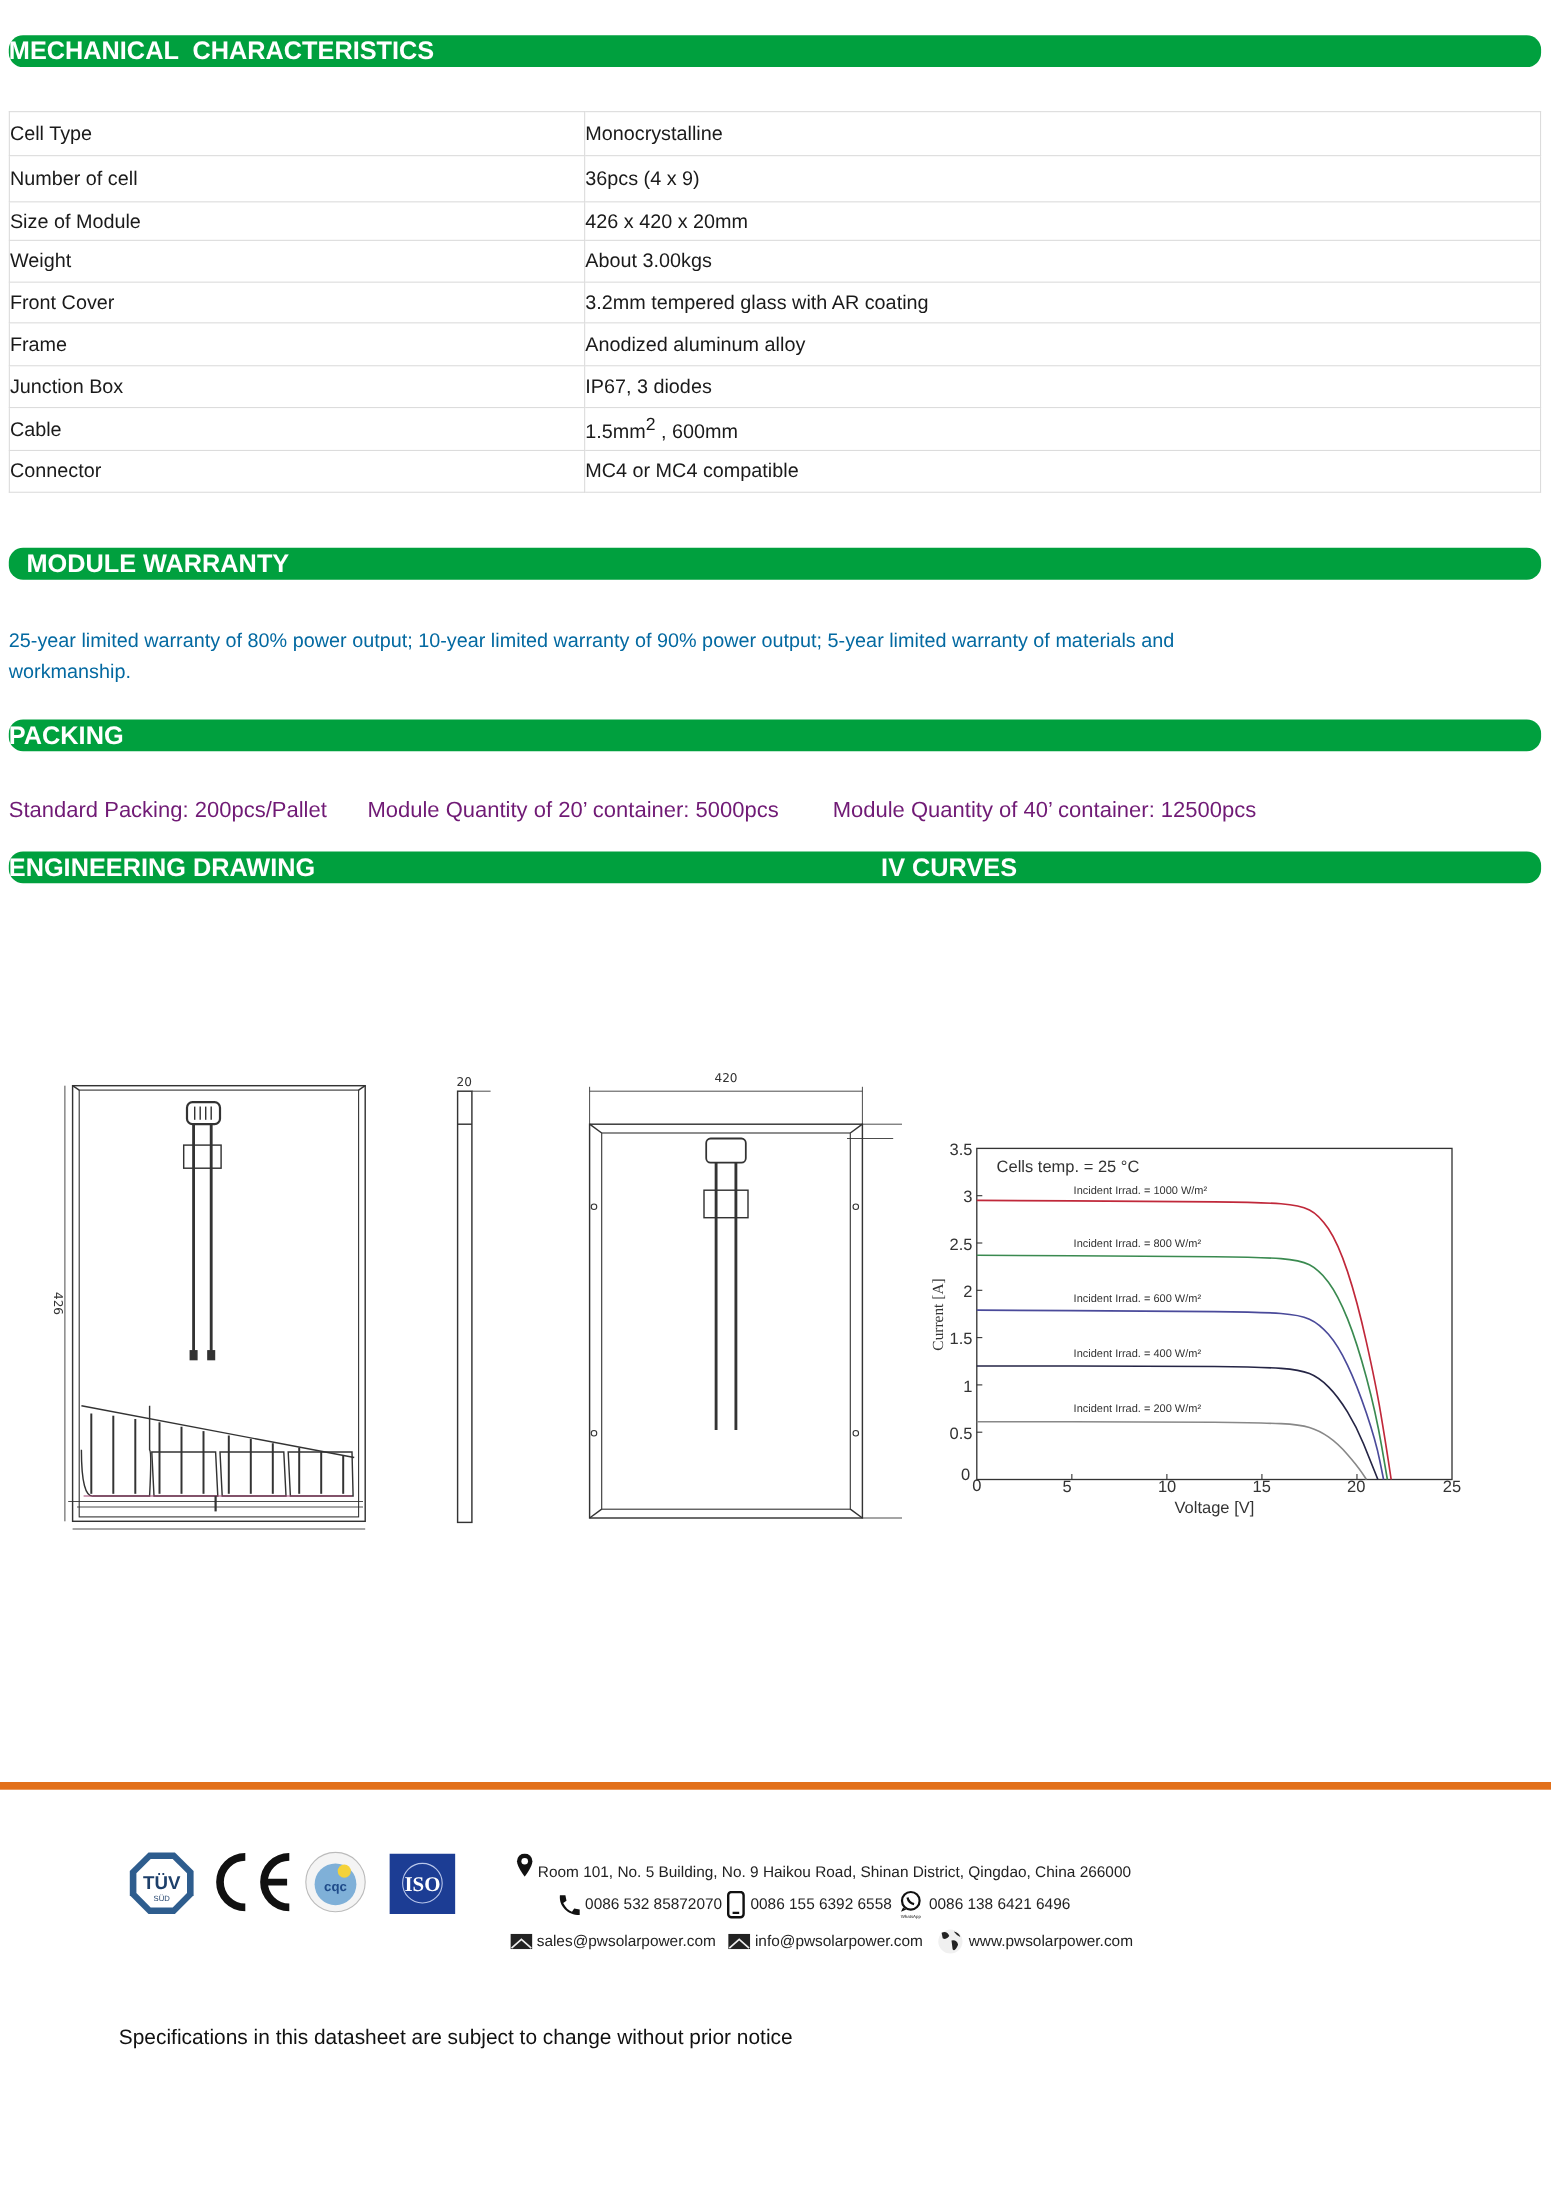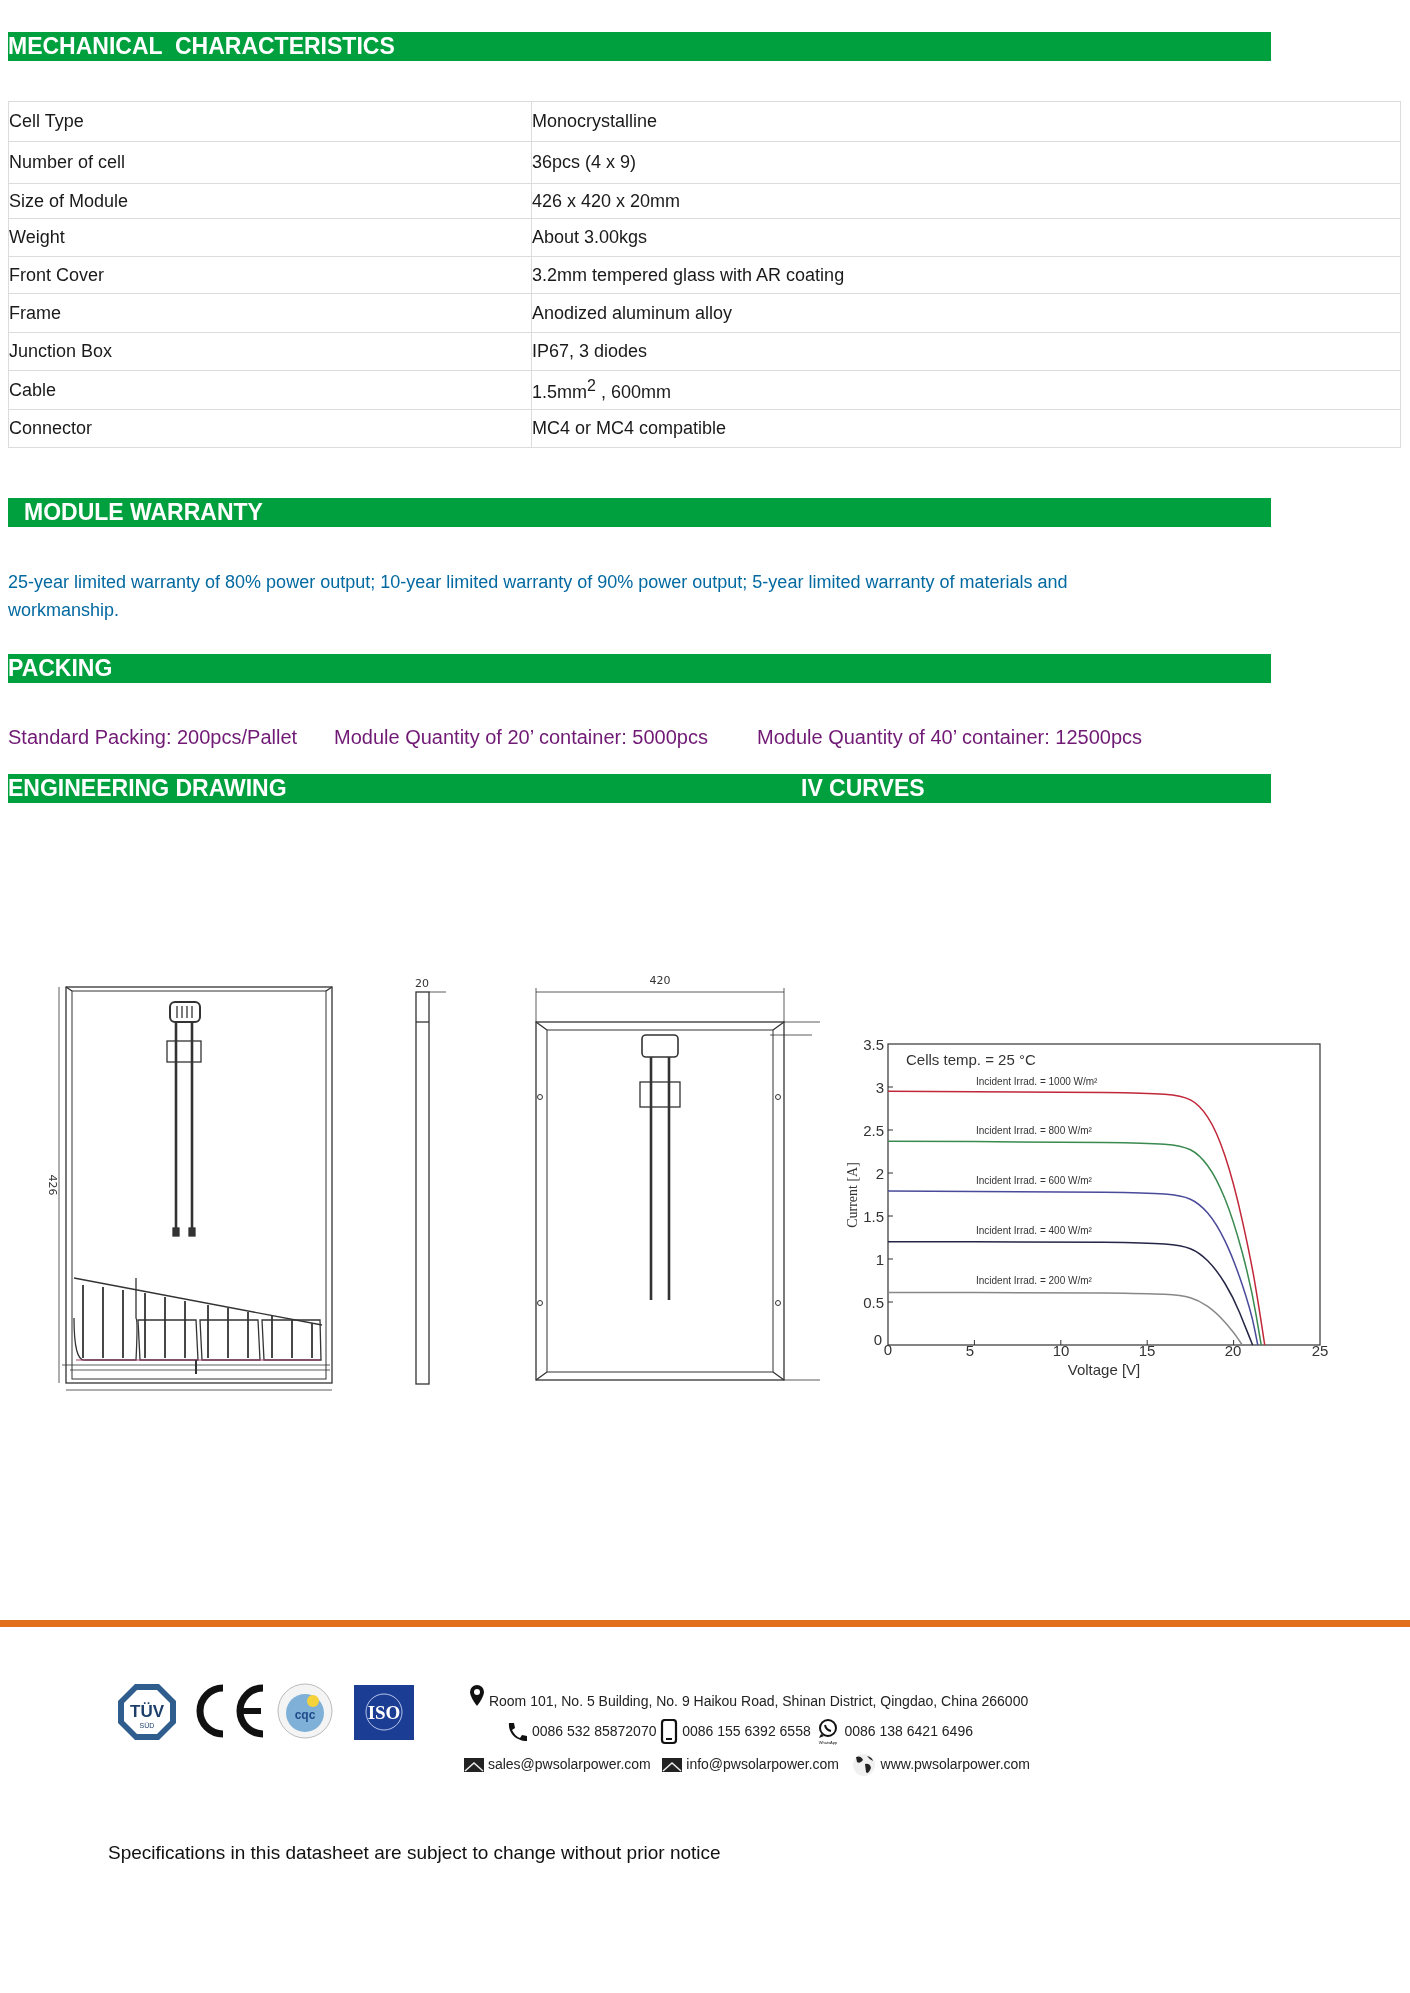--- a/index.html
+++ b/index.html
@@ -1,19 +1,19 @@
 <!DOCTYPE html>
 <html><head>
 <meta charset="utf-8">
 <style>
   html, body { margin:0; padding:0; background:#ffffff; }
   body { width:1410px; height:1993px; position:relative; overflow:hidden;
          font-family:"Liberation Sans", sans-serif; color:#1a1a1a; }
-  .bar { position:absolute; left:8px; width:1263px; height:29px; background:#00a03e;
-         color:#ffffff; font-weight:bold; font-size:23px; line-height:29px; }
+  .bar { position:absolute; left:8px; width:1393px; height:29px; background:#00a03e;
+         color:#ffffff; font-weight:bold; font-size:23px; line-height:29px;border-radius:13px; }
   .bar span { position:absolute; top:0; white-space:pre; }
   table.spec { position:absolute; left:8px; top:101px; width:1393px; border-collapse:collapse;
                font-size:18px; }
   table.spec td { border:1.5px solid #dcdcdc; padding:0; }
   table.spec td.k { width:522px; }
   .para { position:absolute; left:8px; font-size:18px; line-height:28px; color:#0369a1; }
   .pack { position:absolute; top:726px; font-size:20px; color:#701a75; white-space:nowrap; }
   .drawing { position:absolute; left:40px; top:960px; }
   .chart { position:absolute; left:840px; top:1020px; }
   .orange { position:absolute; left:0; top:1620px; width:1410px; height:7px; background:#e2701a; }

